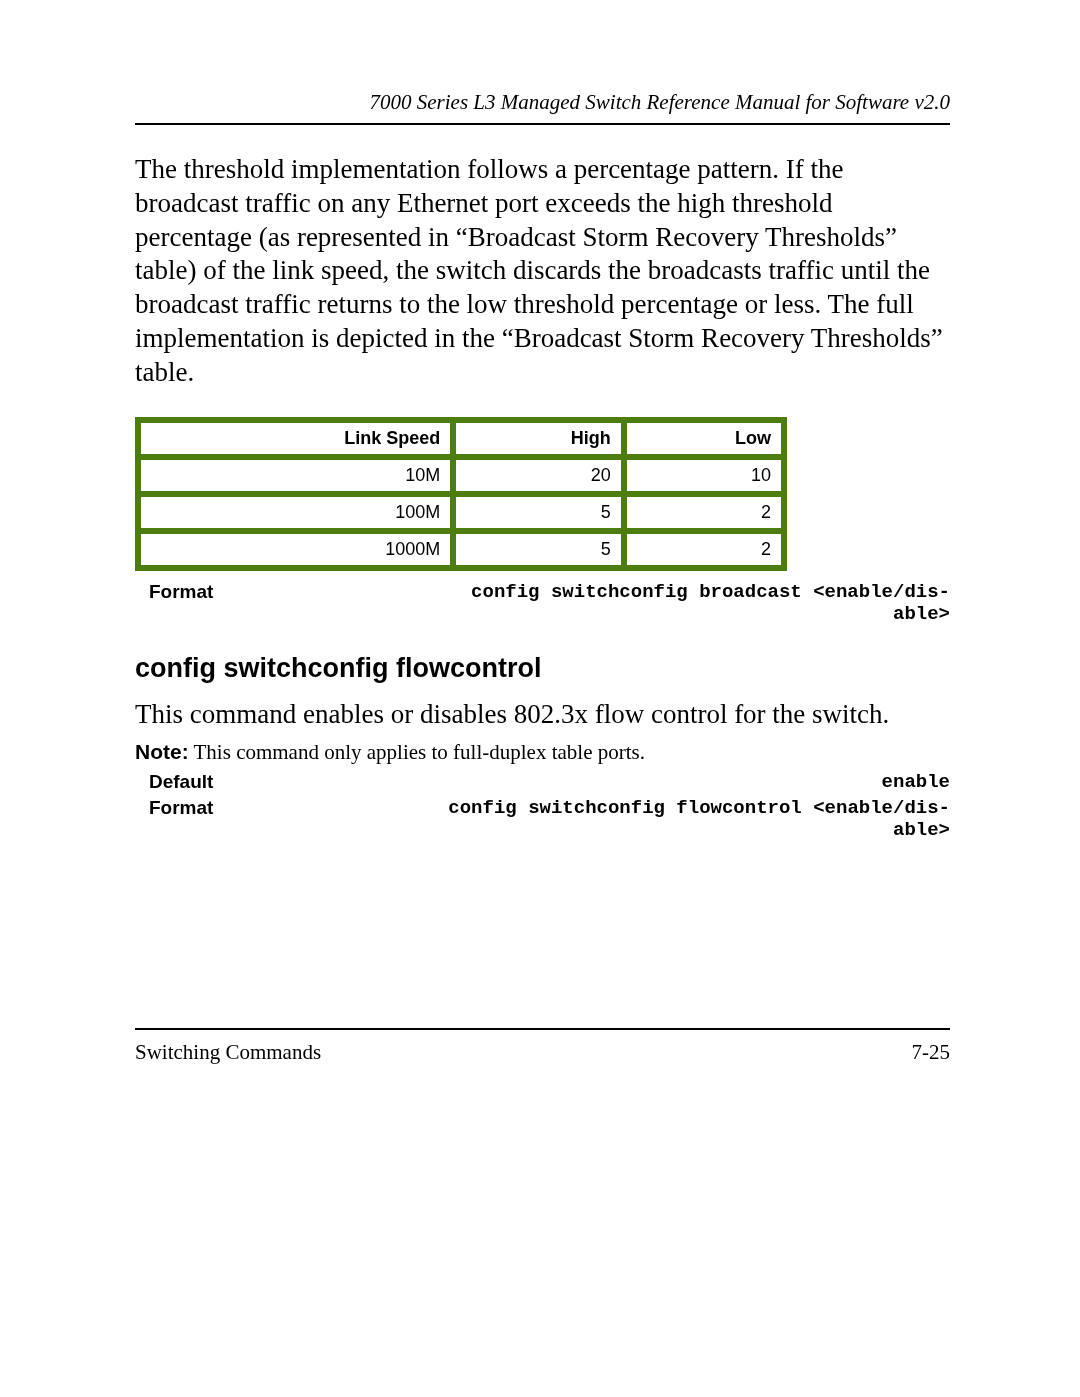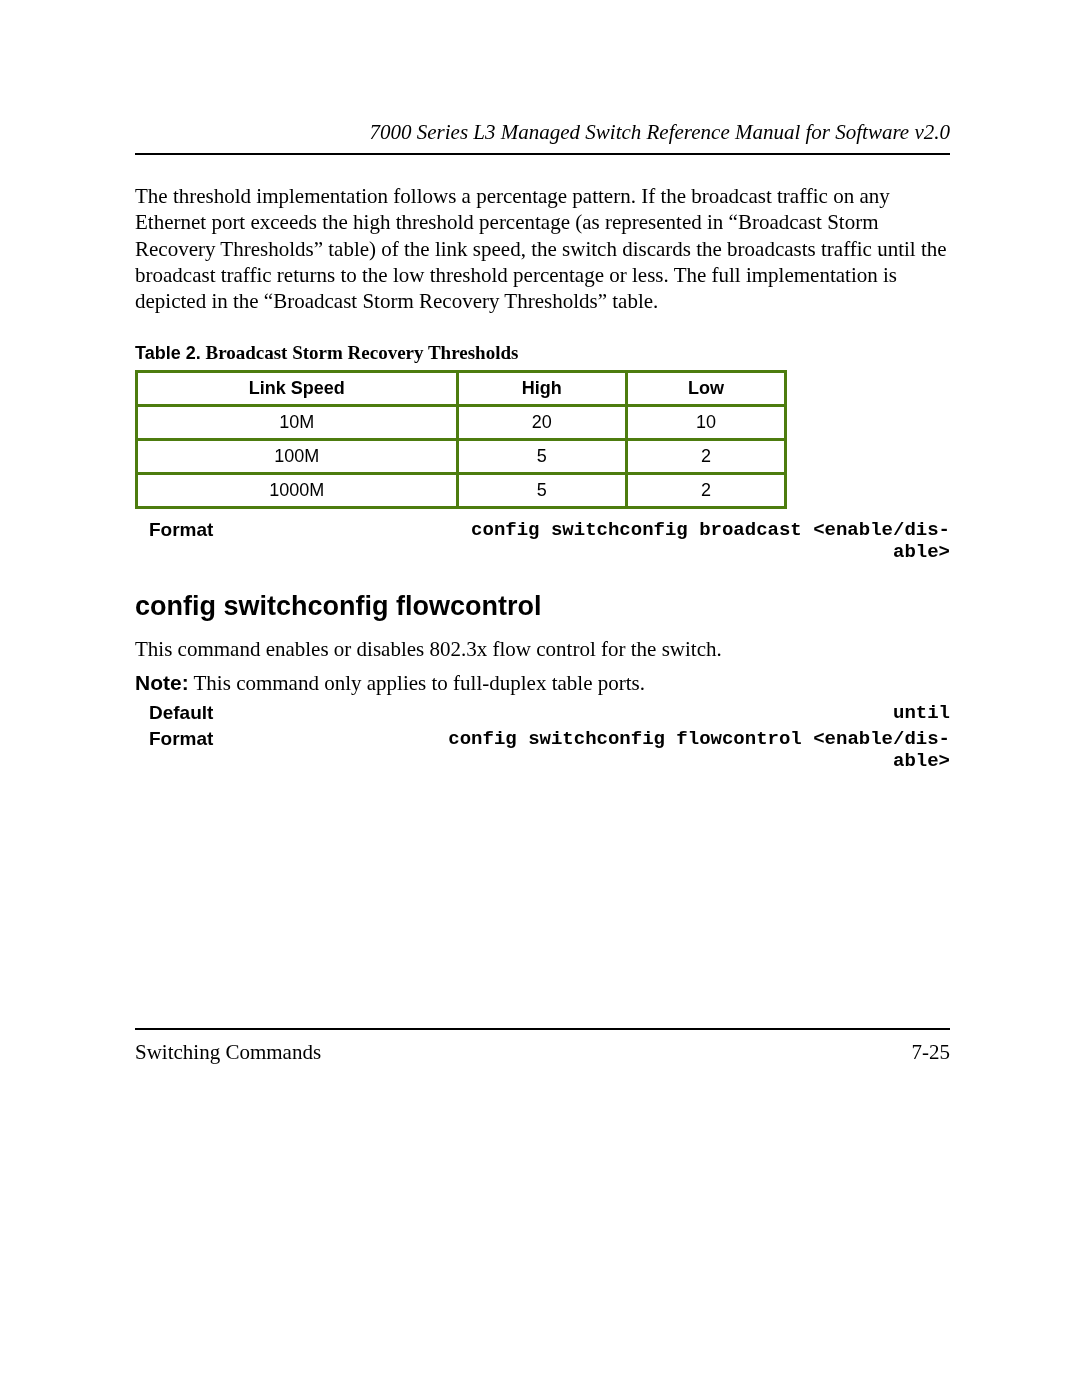--- a/index.html
+++ b/index.html
@@ -9,52 +9,52 @@
     background: #ffffff;
     width: 1080px;
     height: 1397px;
     font-family: "Times New Roman", Times, serif;
     color: #000;
   }
   .page {
     box-sizing: border-box;
     width: 1080px;
     height: 1180px;
-    padding: 120px 130px 100px 135px;
+    padding: 90px 130px 100px 135px;
     position: relative;
   }
   .header-line {
     font-style: italic;
     font-size: 21px;
     text-align: right;
     padding-bottom: 8px;
     border-bottom: 2px solid #000;
     margin-bottom: 28px;
   }
   .body-para {
-    font-size: 21px;
+    font-size: 27px;
     line-height: 1.25;
     margin: 4px 0 28px 0;
     text-align: left;
   }
   .table-caption {
     font-size: 19px;
     margin: 24px 0 6px 0;
   }
   .table-caption .cap-label { font-weight: bold; font-family: Arial, Helvetica, sans-serif; font-size: 18px; }
   .table-caption .cap-title { font-weight: bold; }
   table.thresholds {
     border-collapse: collapse;
     width: 80%;
     margin-bottom: 10px;
   }
   table.thresholds th, table.thresholds td {
-    border: 3px solid #4d7c0f;
+    border: 6px solid #4d7c0f;
     padding: 5px 10px;
-    text-align: center;
+    text-align: right;
     font-size: 18px;
   }
   table.thresholds th {
     font-family: Arial, Helvetica, sans-serif;
     font-weight: bold;
     background: #fff;
   }
   table.thresholds td {
     font-family: Arial, Helvetica, sans-serif;
   }
@@ -107,24 +107,20 @@
 </style>
 </head>
 <body>
 
 <div class="page">
 
   <div class="header-line">7000 Series L3 Managed Switch Reference Manual for Software v2.0</div>
 
   <p class="body-para">The threshold implementation follows a percentage pattern. If the broadcast traffic on any Ethernet port exceeds the high threshold percentage (as represented in “Broadcast Storm Recovery Thresholds” table) of the link speed, the switch discards the broadcasts traffic until the broadcast traffic returns to the low threshold percentage or less. The full implementation is depicted in the “Broadcast Storm Recovery Thresholds” table.</p>
 
-  <div class="table-caption">
-    <span class="cap-label">Table 2.</span>
-    <span class="cap-title">Broadcast Storm Recovery Thresholds</span>
-  </div>
 
   <table class="thresholds">
     <thead>
       <tr>
         <th>Link Speed</th>
         <th>High</th>
         <th>Low</th>
       </tr>
     </thead>
     <tbody>
@@ -155,21 +151,21 @@
   <h2 class="section">config switchconfig flowcontrol</h2>
 
   <p class="body-para" style="margin-bottom:8px;">This command enables or disables 802.3x flow control for the switch.</p>
 
   <p class="note-line">
     <span class="note-label">Note:</span><span> This command only applies to full-duplex table ports.</span>
   </p>
 
   <div class="fmt-row">
     <div class="fmt-label">Default</div>
-    <div class="fmt-value">until</div>
+    <div class="fmt-value">enable</div>
   </div>
 
   <div class="fmt-row">
     <div class="fmt-label">Format</div>
     <div class="fmt-value">config switchconfig flowcontrol &lt;enable/dis-
 able&gt;</div>
   </div>
 
   <div class="footer">
     <div class="foot-left">Switching Commands</div>

